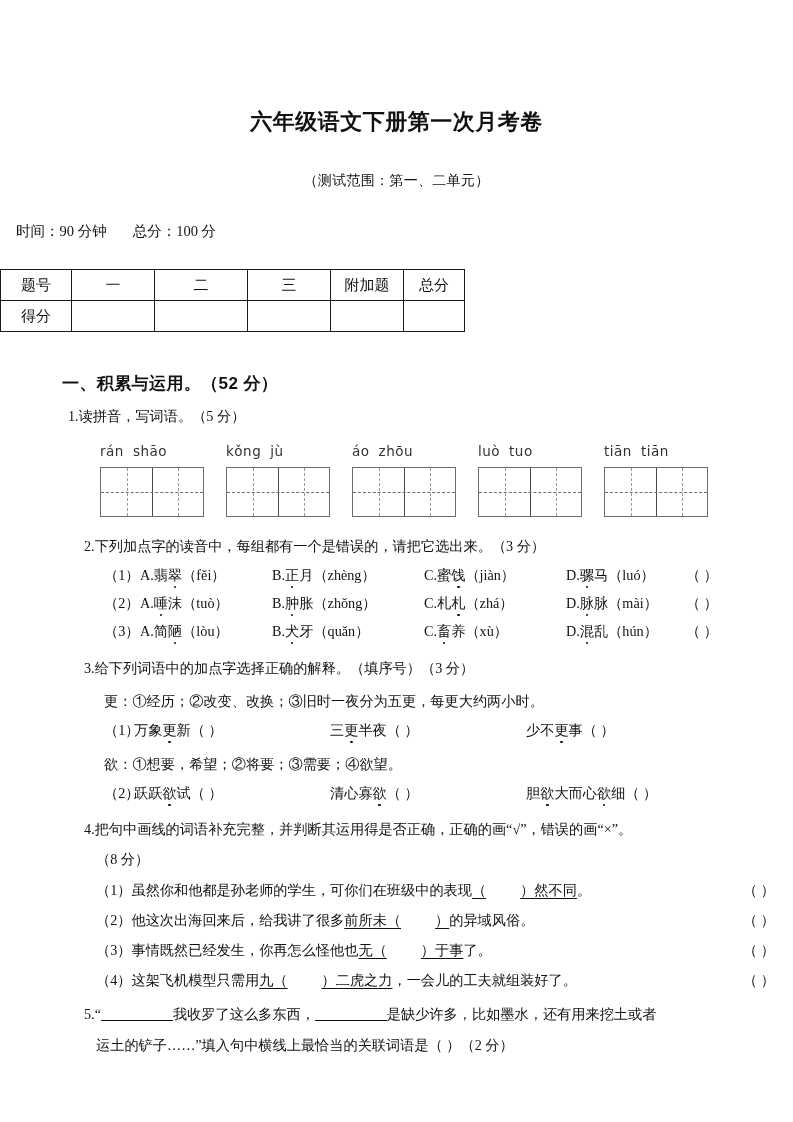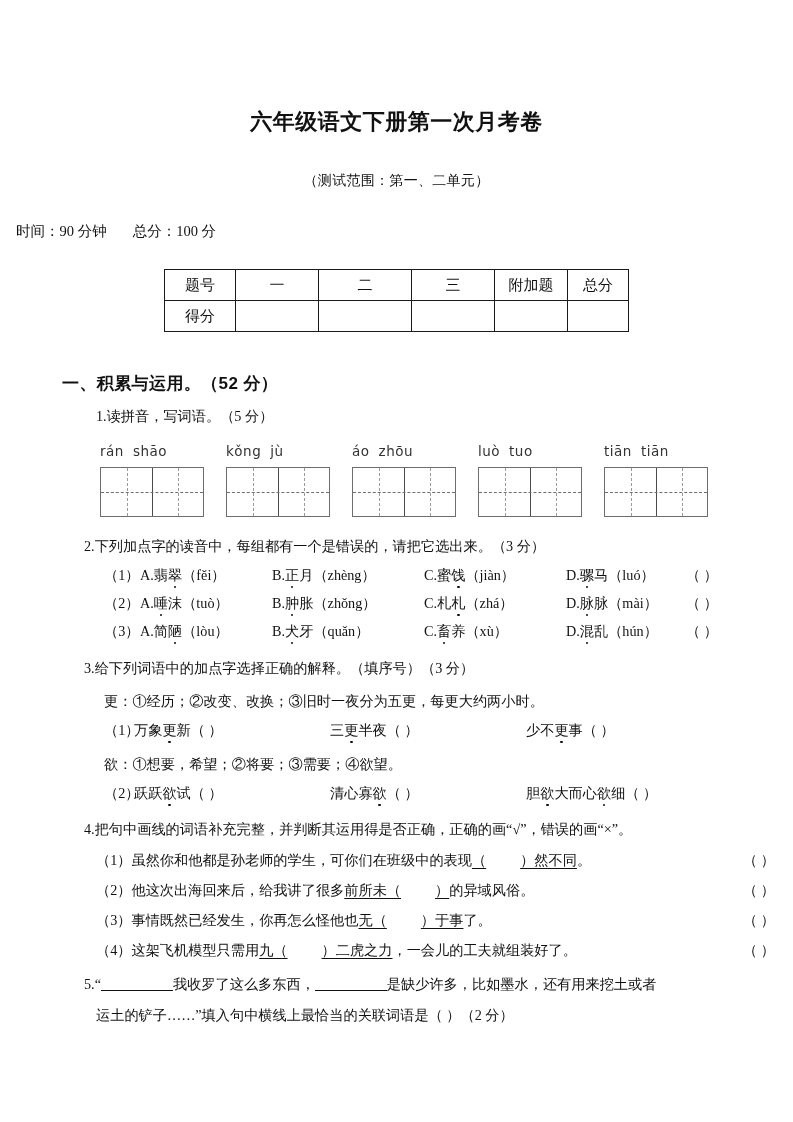--- a/index.html
+++ b/index.html
@@ -49,21 +49,21 @@
     padding-top: 16px;
   }
   .doc-meta .meta-gap {
     display: inline-block;
     width: 26px;
   }
 
   
   .score-table-wrap {
     display: flex;
-    justify-content: center;
+    justify-content: flex-start;
     padding-top: 12px;
   }
   table.score-table {
     border-collapse: collapse;
     table-layout: fixed;
   }
   table.score-table td {
     border: 1px solid #1a1a1a;
     height: 30px;
     text-align: center;
@@ -87,21 +87,21 @@
     padding: 40px 0 0 62px;
     letter-spacing: 0.4px;
   }
   .q {
     font-size: 14.2px;
     line-height: 1.55;
     margin: 0;
     padding: 10px 0 0 0;
   }
   .q-stem {
-    padding-left: 96px;
+    padding-left: 68px;
   }
   .q-stem-narrow {
     padding-left: 84px;
   }
   .q-line {
     padding-left: 104px;
   }
   .q-line-tight {
     padding-left: 96px;
   }
@@ -360,20 +360,21 @@
   <p class="q q-line" style="padding-top:13px;">欲：①想要，希望；②将要；③需要；④欲望。</p>
 
   <div class="three-col">
     <span class="lead">（2）</span>
     <span class="tc"><span>跃跃</span><span class="dotchar">欲</span><span>试（    ）</span></span>
     <span class="tc"><span>清心寡</span><span class="dotchar">欲</span><span>（    ）</span></span>
     <span class="tc"><span>胆</span><span class="dotchar">欲</span><span>大而心</span><span class="dotchar">欲</span><span>细（    ）</span></span>
   </div>
 
   <p class="q q-stem-narrow" style="padding-top:15px;">4.把句中画线的词语补充完整，并判断其运用得是否正确，正确的画“√”，错误的画“×”。</p>
+  <p class="q q-line-tight" style="padding-top:8px;">（8 分）</p>
 
   <div class="sent-row">
     <span class="body"><span>（1）</span><span>虽然你和他都是孙老师的学生，可你们在班级中的表现</span><span class="uline"><span>（</span><span class="blank-paren">    </span><span>）然不同</span></span><span>。</span></span>
     <span class="mark">（    ）</span>
   </div>
 
   <div class="sent-row">
     <span class="body"><span>（2）</span><span>他这次出海回来后，给我讲了很多</span><span class="uline"><span>前所未（</span><span class="blank-paren">    </span><span>）</span></span><span>的异域风俗。</span></span>
     <span class="mark">（    ）</span>
   </div>

